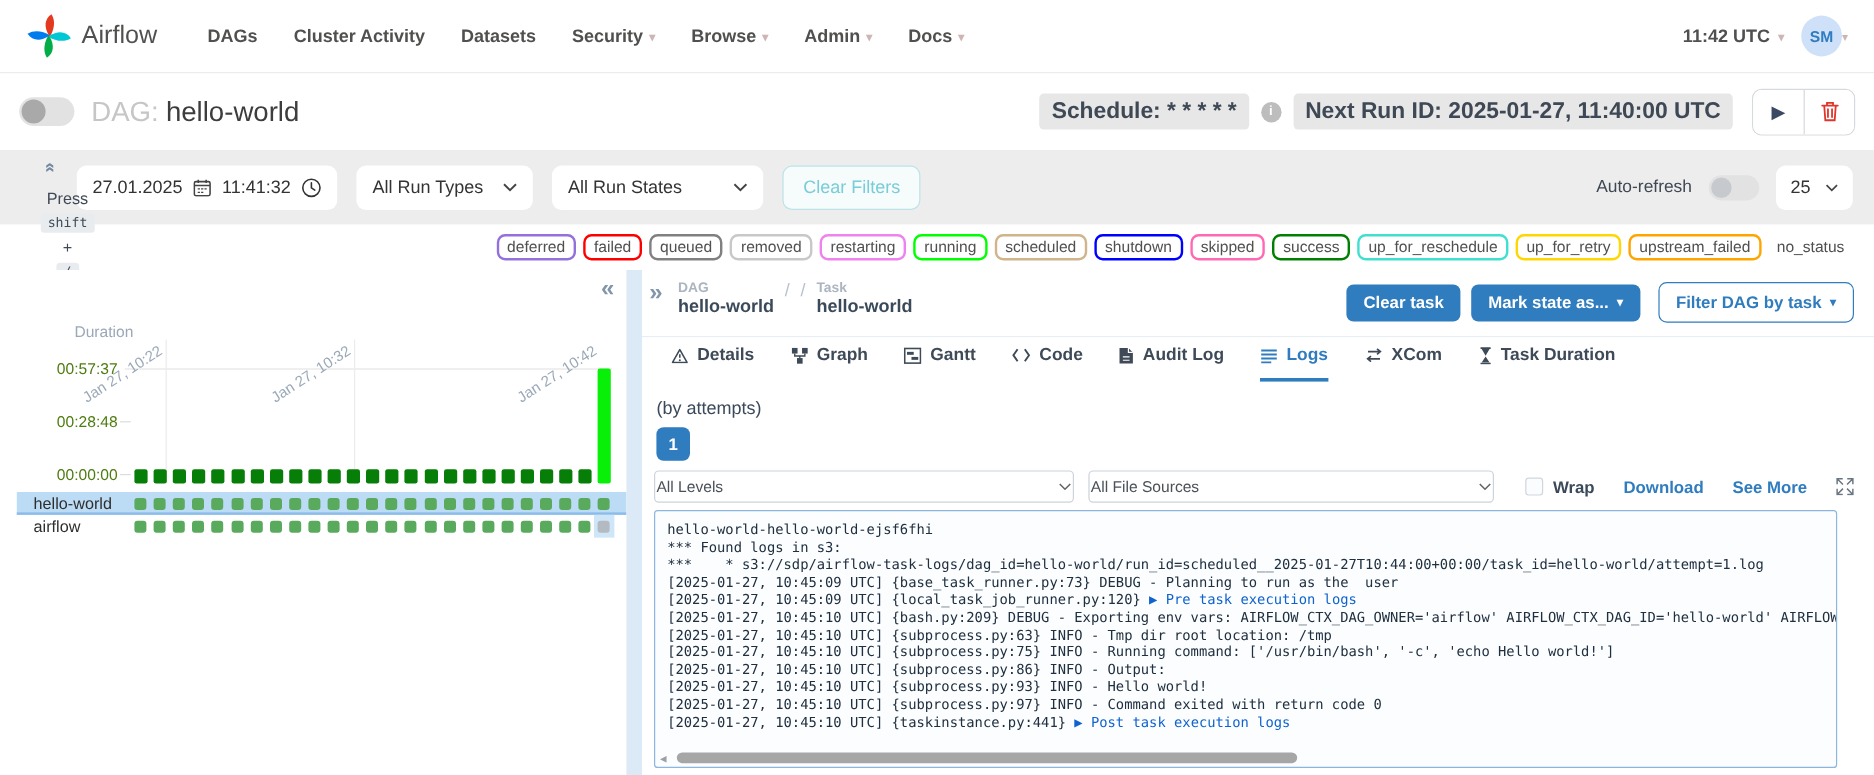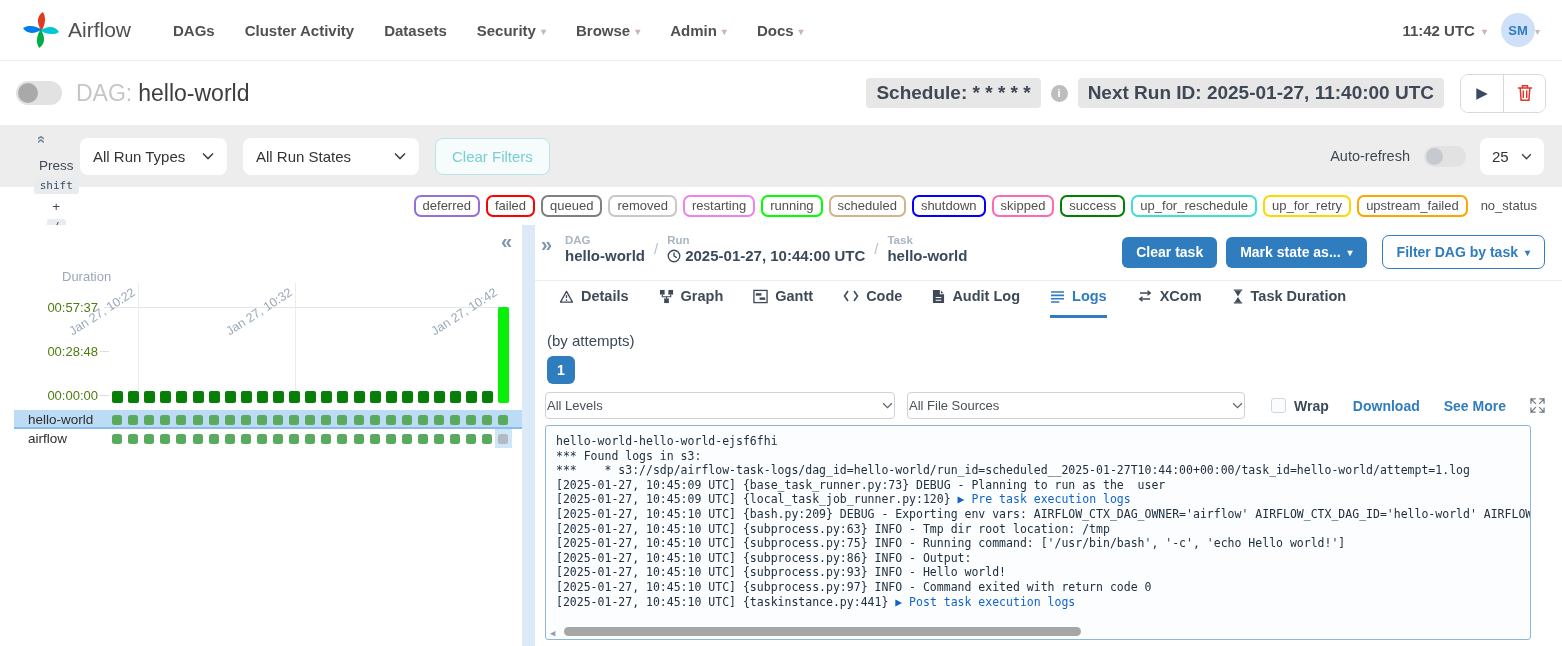--- a/index.html
+++ b/index.html
@@ -79,21 +79,21 @@
   .bar { position:absolute; width:11px; border-radius:2px; cursor:pointer; }
   .row-hl { position:absolute; left:14px; right:0; height:19px; background:#bcdbf5; border-bottom:2px solid #8abbea; }
   .task-name { position:absolute; left:28px; font-size:13.5px; color:#2e2e2e; cursor:pointer; }
   .cell { position:absolute; width:10px; height:10px; border-radius:2.5px; cursor:pointer; }
   .cell-hl { position:absolute; width:17px; height:19px; background:#cfe5f8; }
   .gutter { position:absolute; top:225px; left:522px; width:13px; height:421px; background:#dce9f7; }
 
   
   .right-panel { position:absolute; top:225px; left:535px; right:0; height:421px; background:#fff; }
   .expand-right { position:absolute; top:8px; left:6px; font-size:20px; font-weight:bold; color:#8296ab; cursor:pointer; }
-  .breadcrumb { position:absolute; top:9px; left:30px; display:flex; align-items:center; gap:9px; }
+  .breadcrumb { position:absolute; top:9px; left:30px; display:flex; align-items:flex-start; gap:9px; }
   .bc-label { font-size:11.5px; font-weight:bold; color:#aab5c1; }
   .bc-value { font-size:15px; font-weight:bold; color:#3b4a5a; display:flex; align-items:center; gap:4px; margin-top:1px; }
   .bc-sep { font-size:15px; color:#b9c2cc; padding-bottom:1px; }
   .actions { position:absolute; top:10px; right:17px; display:flex; align-items:center; gap:9px; }
   .btn-primary { height:31px; background:#2f7cbe; color:#fff; font-weight:bold; font-size:14px; border:none;
     border-radius:6px; padding:0 14px; display:flex; align-items:center; gap:7px; cursor:pointer; }
   .btn-outline { height:34px; background:#fff; border:1px solid #2f7cbe; color:#2f7cbe; font-weight:bold; font-size:14px;
     border-radius:7px; padding:0 14px; display:flex; align-items:center; gap:7px; margin-left:6px; cursor:pointer; }
   .caret-w { font-size:10px; }
   .panel-divider { position:absolute; top:55px; left:0; right:0; border-top:1px solid #e9eef3; }
@@ -182,20 +182,33 @@
           <svg width="16" height="18" viewBox="0 0 16 18">
             <path d="M1.5 4h13 M5.5 4V1.8h5V4 M3.2 4l.9 12.2h7.8L12.8 4 M6.3 7v6.5 M9.7 7v6.5" fill="none" stroke="#e0352b" stroke-width="1.5" stroke-linecap="round"></path>
           </svg>
         </div>
       </div>
     </div>
   </section>
 
   <section class="filter-bar">
     <span class="collapse-up">«</span>
+    <div class="datebox">
+      <span>27.01.2025</span>
+      <svg width="15" height="15" viewBox="0 0 16 16">
+        <rect x="1" y="2.5" width="14" height="12.5" rx="1.5" fill="none" stroke="#444" stroke-width="1.4"></rect>
+        <path d="M4.5 0.8v3 M11.5 0.8v3 M1 6h14" stroke="#444" stroke-width="1.4"></path>
+        <path d="M4 9h2M7 9h2M10 9h2M4 12h2M7 12h2" stroke="#444" stroke-width="1.2"></path>
+      </svg>
+      <span>11:41:32</span>
+      <svg width="17" height="17" viewBox="0 0 18 18">
+        <circle cx="9" cy="9" r="7.6" fill="none" stroke="#333" stroke-width="1.4"></circle>
+        <path d="M9 4.5V9l3 2" fill="none" stroke="#333" stroke-width="1.4" stroke-linecap="round"></path>
+      </svg>
+    </div>
     <div class="selbox rt">
       <span>All Run Types</span>
       <svg width="12" height="8" viewBox="0 0 12 8">
         <path d="M1 1.5 6 6.5 11 1.5" fill="none" stroke="#444" stroke-width="1.6"></path>
         </svg>
     </div>
     <div class="selbox rs">
       <span>All Run States</span>
       <svg width="12" height="8" viewBox="0 0 12 8">
         <path d="M1 1.5 6 6.5 11 1.5" fill="none" stroke="#444" stroke-width="1.6"></path>
@@ -344,30 +357,20 @@
 
   <section class="right-panel">
     <span class="expand-right">»</span>
 
     <div class="breadcrumb">
       <div class="bc-col">
         <div class="bc-label">DAG</div>
         <div class="bc-value">hello-world</div>
       </div>
       <span class="bc-sep">/</span>
-      <div class="bc-col">
-        <div class="bc-label">Run</div>
-        <div class="bc-value">
-          <svg width="14" height="14" viewBox="0 0 16 16">
-            <circle cx="8" cy="8" r="6.6" fill="none" stroke="#3b4a5a" stroke-width="1.5"></circle>
-            <path d="M8 4.5V8l2.6 1.6" fill="none" stroke="#3b4a5a" stroke-width="1.5" stroke-linecap="round"></path>
-          </svg>
-          <span>2025-01-27, 10:44:00 UTC</span>
-        </div>
-      </div>
       <span class="bc-sep">/</span>
       <div class="bc-col">
         <div class="bc-label">Task</div>
         <div class="bc-value">hello-world</div>
       </div>
     </div>
 
     <div class="actions">
       <button class="btn-primary">Clear task</button>
       <button class="btn-primary">

